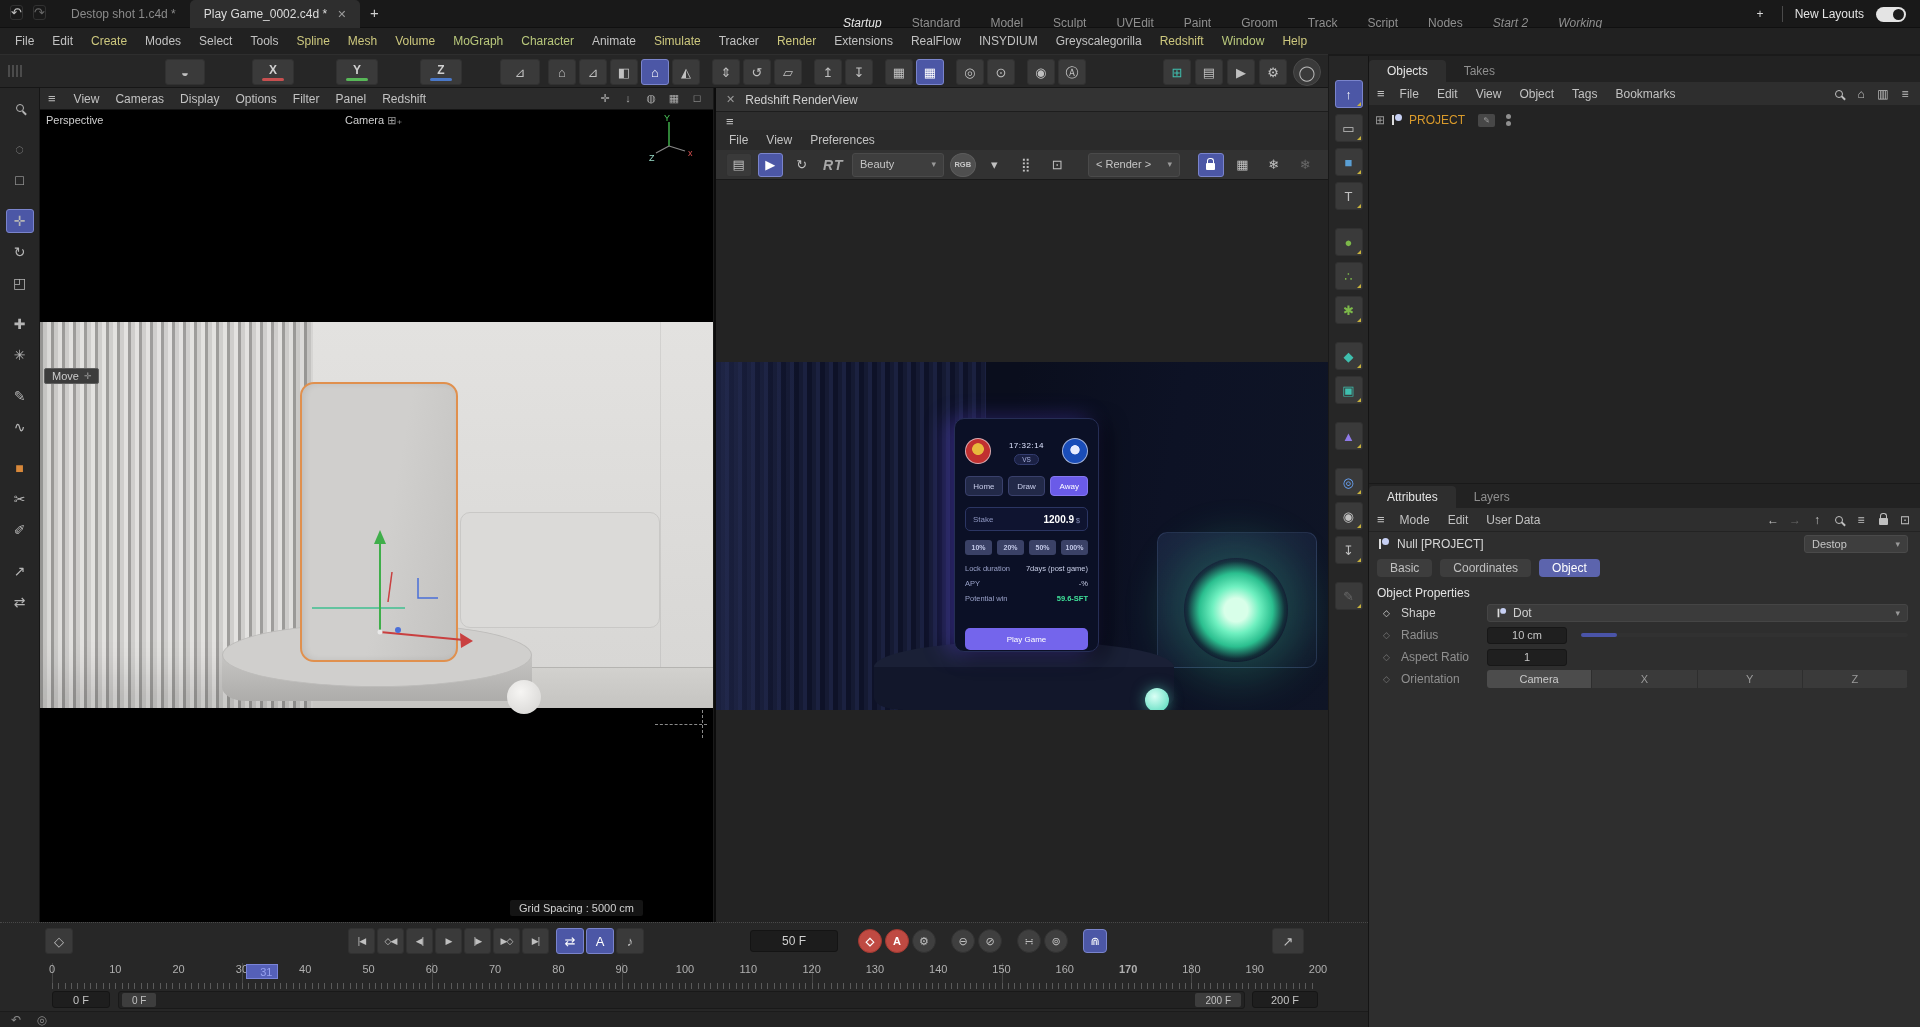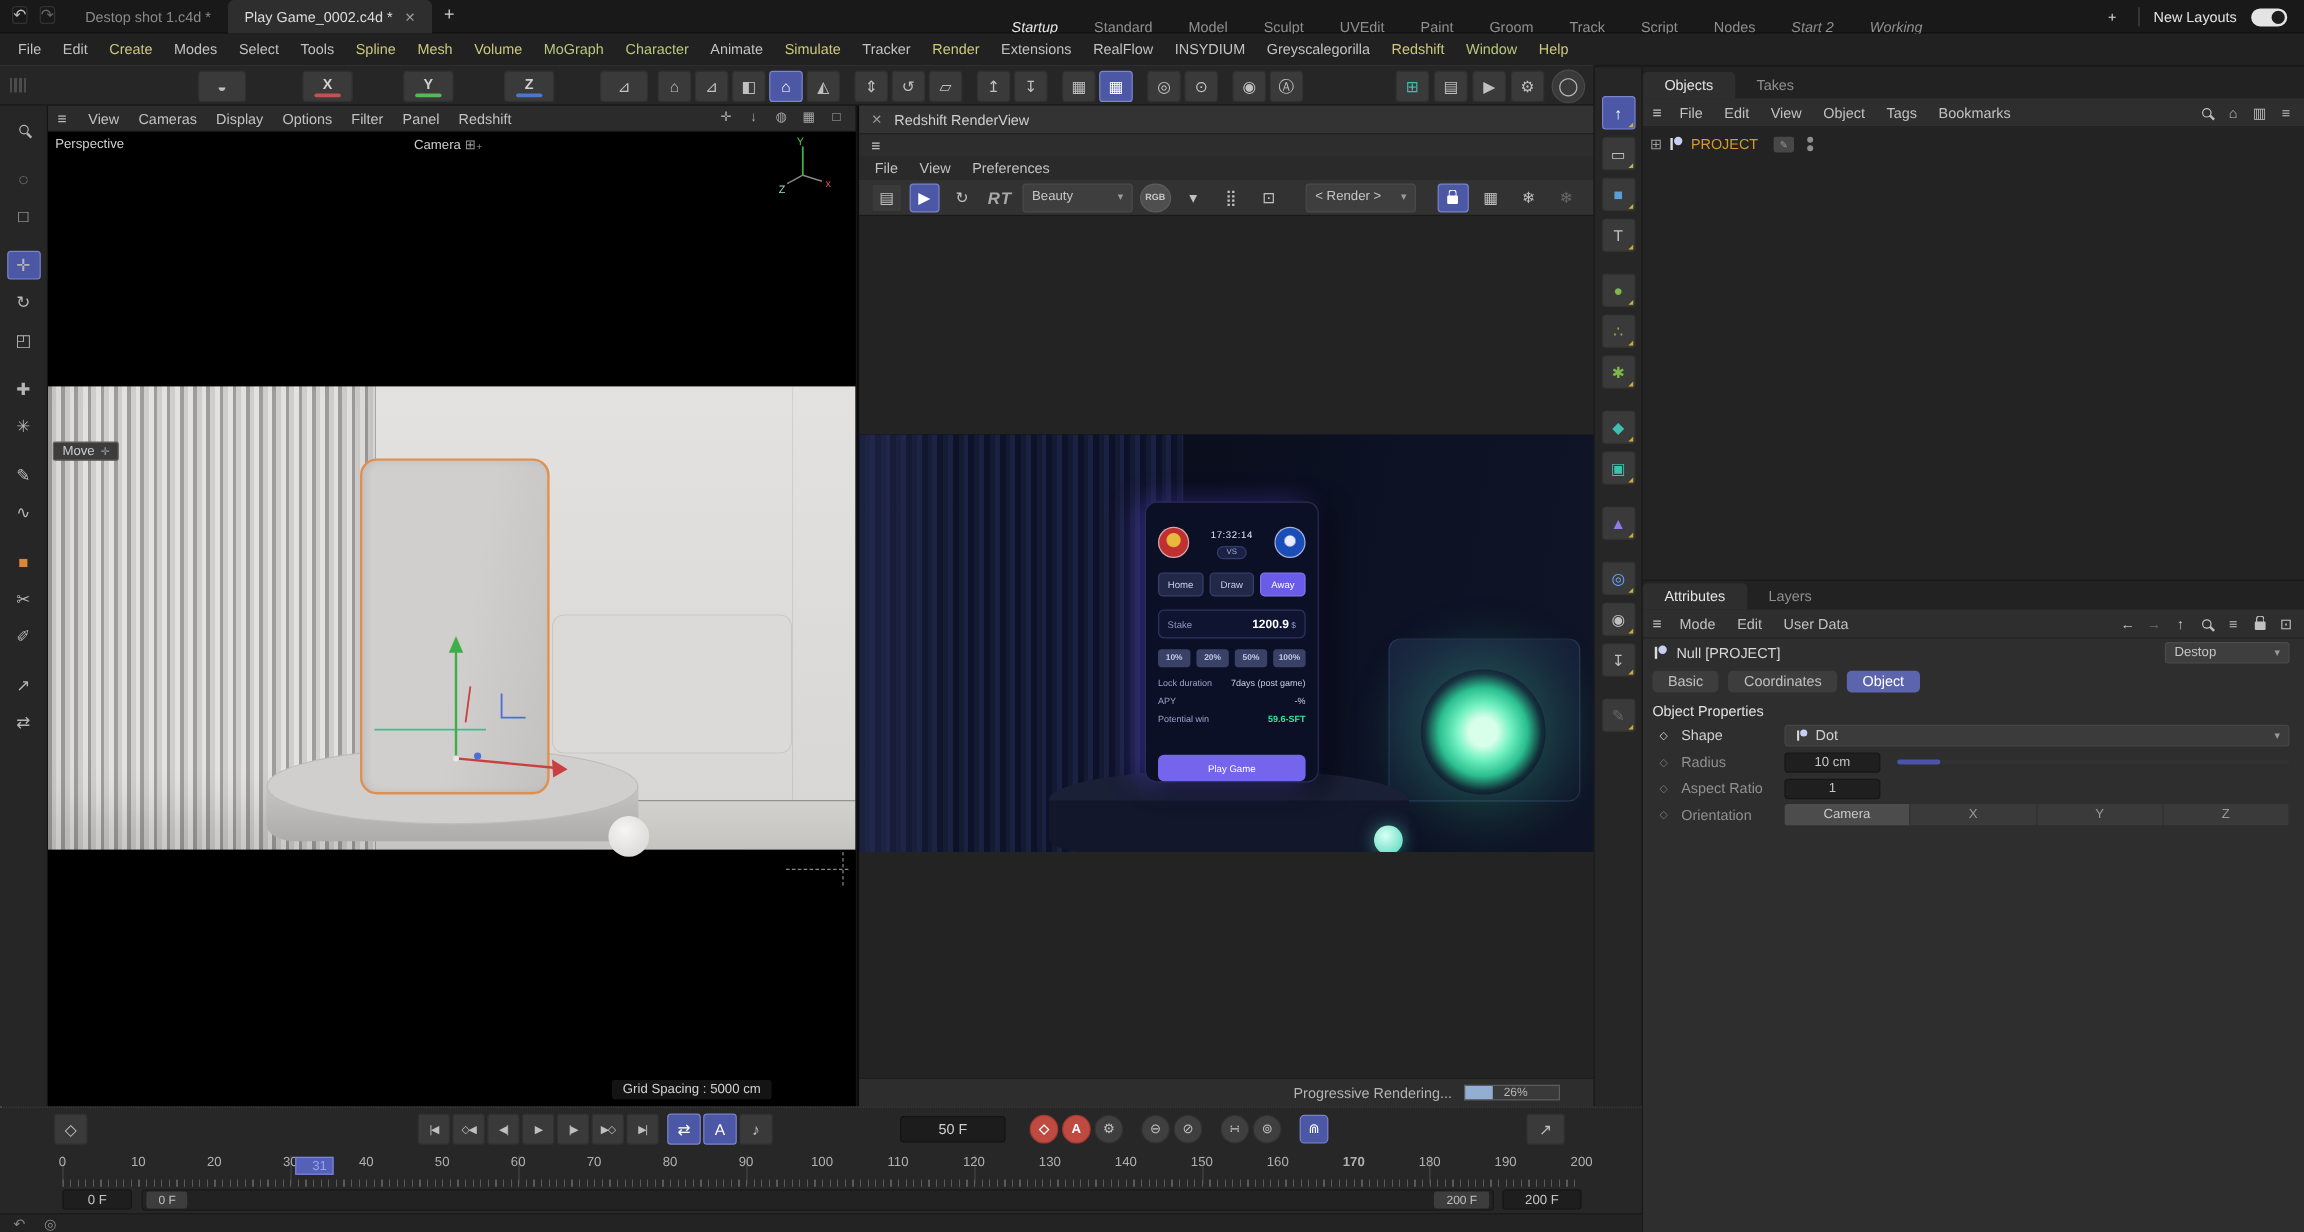--- a/index.html
+++ b/index.html
@@ -515,27 +515,20 @@
               </div>
               <div class="ph-row">
                 <span class="k">Potential win</span>
                 <span class="v hl">59.6-SFT</span>
               </div>
             </div>
           <div class="ph-play">Play Game</div>
         </div>
       </div>
     </div>
-    <div class="rv-status">
-      <span>Progressive Rendering...</span>
-      <span class="pbar">
-        <span class="fill" id="pfill" style="width: 30%;"></span>
-        <span class="pct">26%</span>
-      </span>
-    </div>
   </div>
 
   <div class="striphandle"></div>
   <div class="rightstrip" id="rightstrip">
       <span class="icn act">↑</span>
       <span class="icn">▭</span>
       <span class="icn" style="color: rgb(90, 159, 212);">■</span>
       <span class="icn">T</span>
       <span class="icn gp" style="color: rgb(124, 184, 74);">●</span>
       <span class="icn" style="color: rgb(124, 184, 74);">∴</span>

